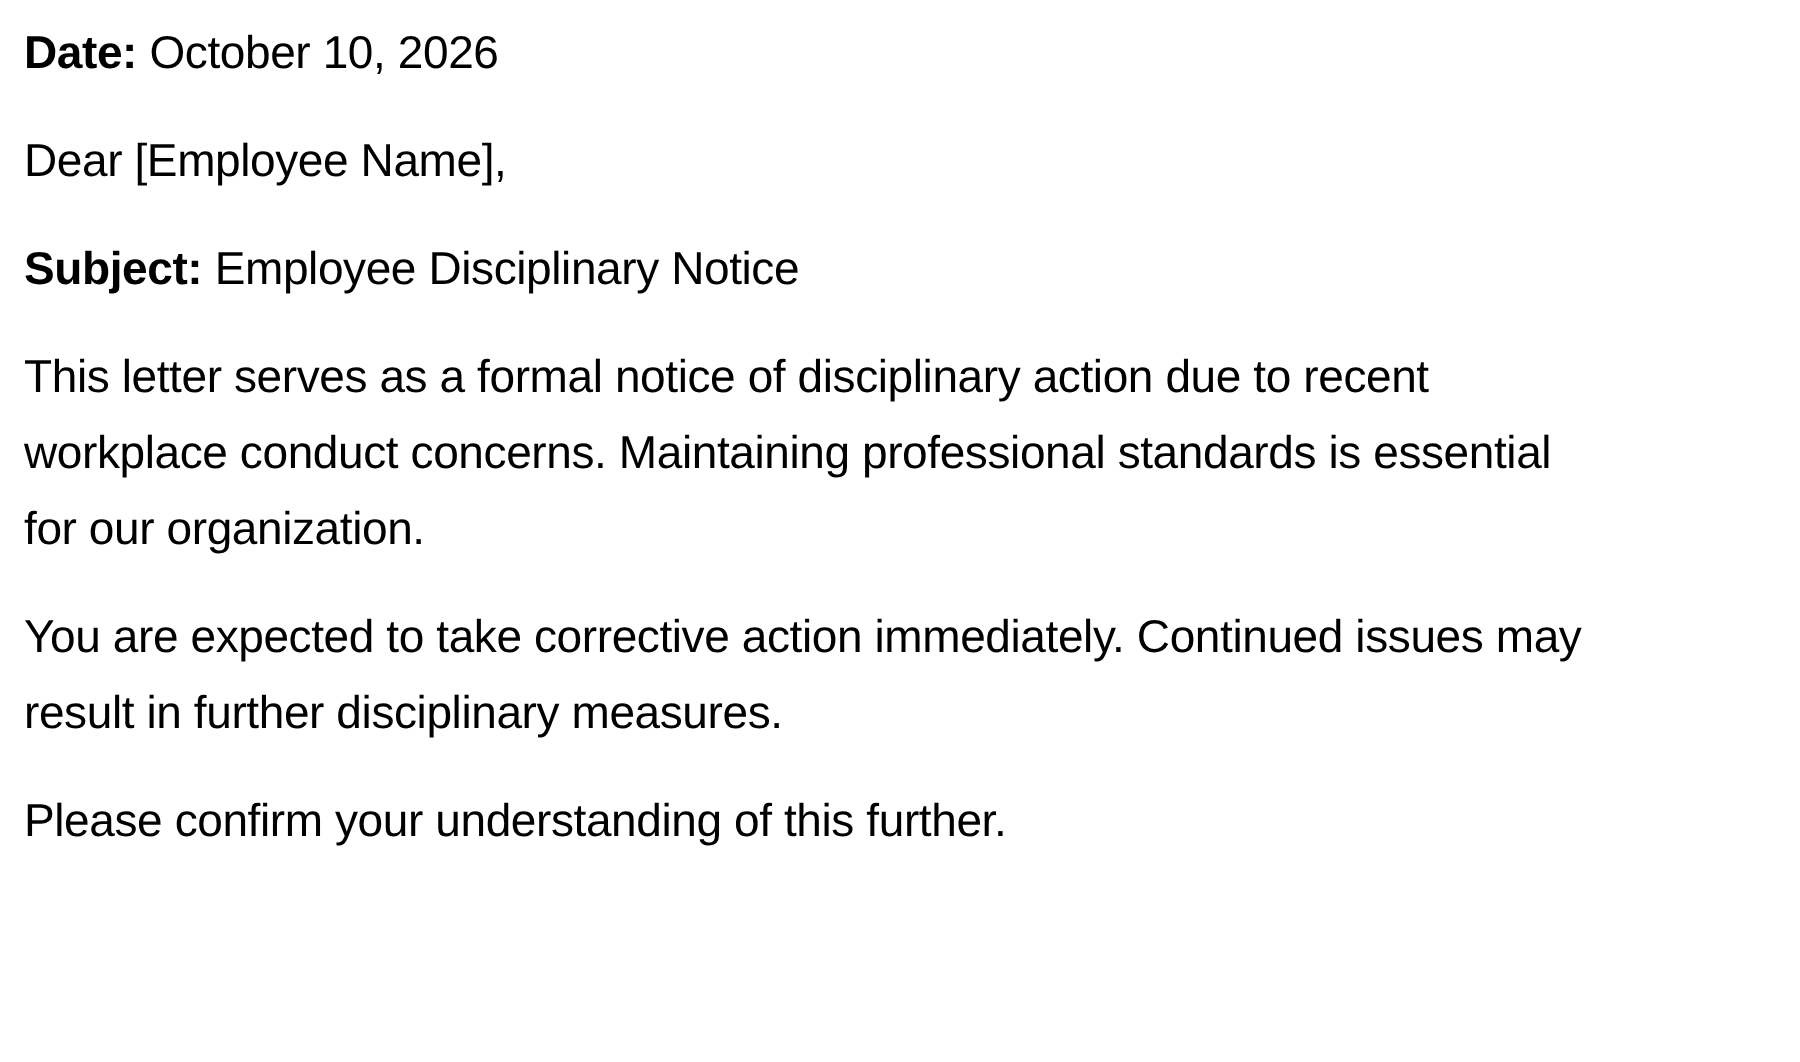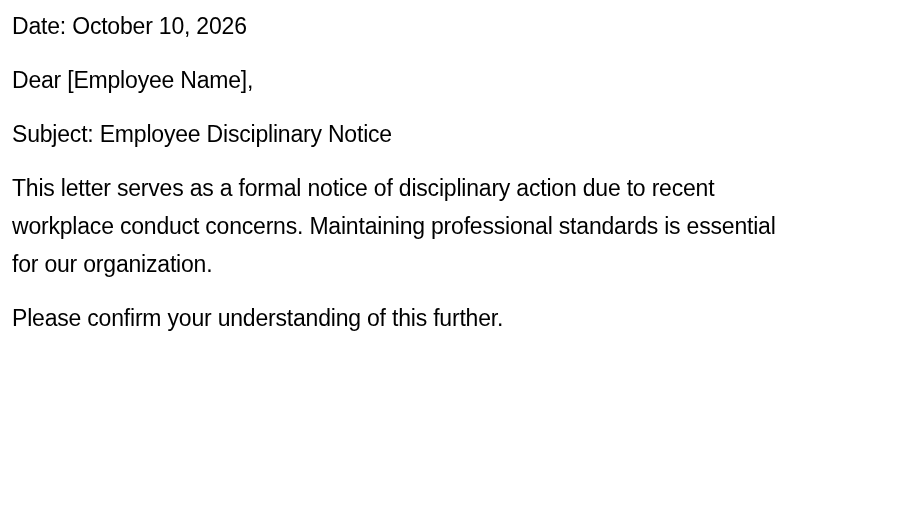--- a/index.html
+++ b/index.html
@@ -18,35 +18,37 @@
     font-size: 23px;
     line-height: 38px;
     color: #000000;
     letter-spacing: -0.2px;
   }
   .para {
     margin: 0 0 16px 0;
     white-space: pre-line;
   }
   .label {
-    font-weight: 400;
+    font-weight: 700;
   }
 </style>
 </head>
 <body>
 
 <div class="page">
 
   <p class="para"><span class="label">Date:</span> <span>October 10, 2026</span></p>
 
   <p class="para">Dear [Employee Name],</p>
 
   <p class="para"><span class="label">Subject:</span> <span>Employee Disciplinary Notice</span></p>
 
   <p class="para">This letter serves as a formal notice of disciplinary action due to recent
 workplace conduct concerns. Maintaining professional standards is essential
 for our organization.</p>
 
+  <p class="para">You are expected to take corrective action immediately. Continued issues may
+result in further disciplinary measures.</p>
 
   <p class="para">Please confirm your understanding of this further.</p>
 
 
 </div>
 
 </body></html>

